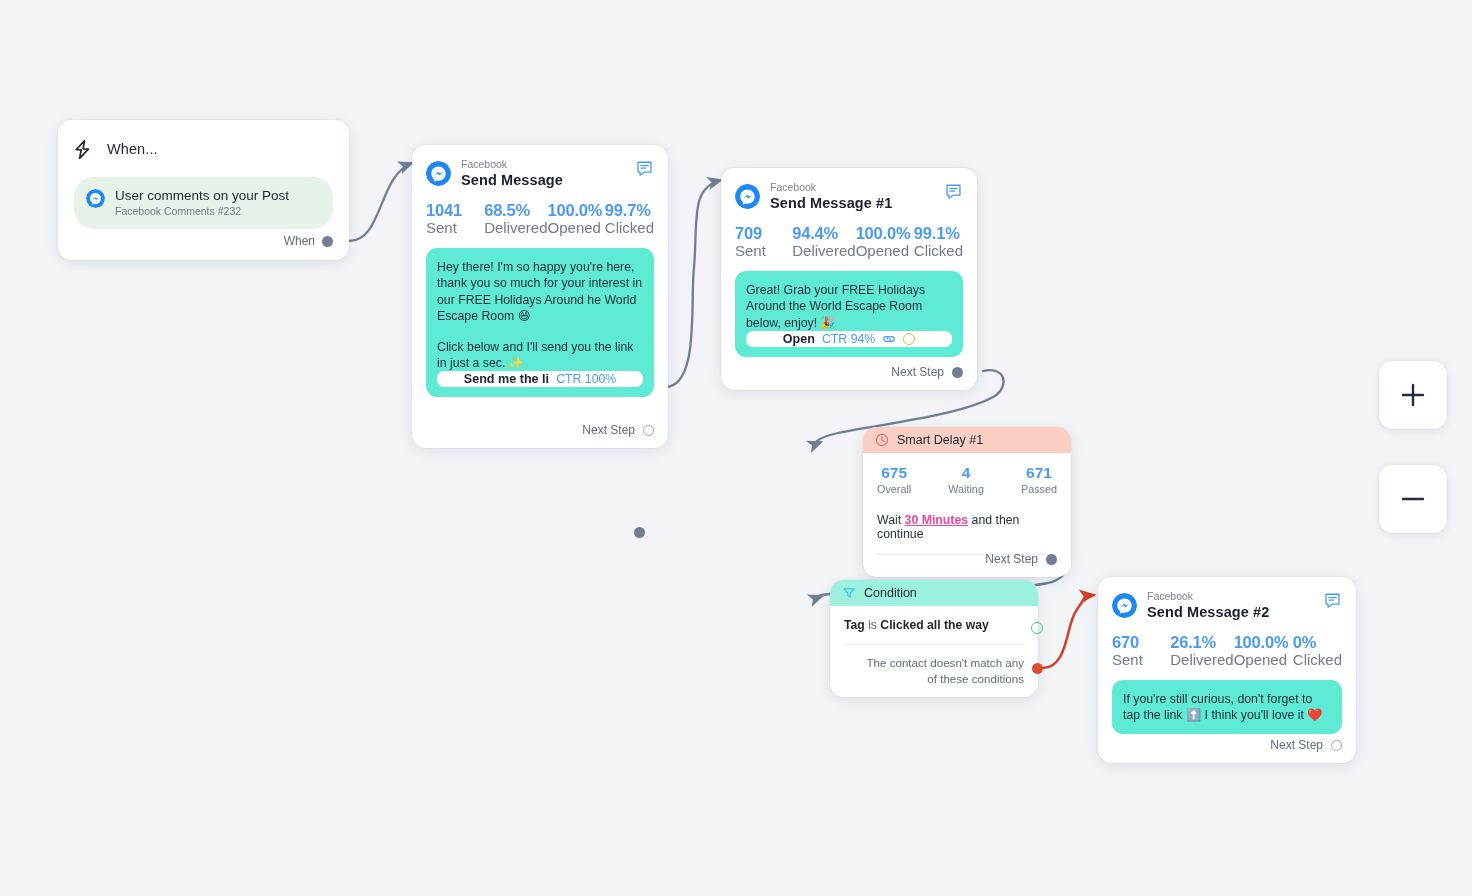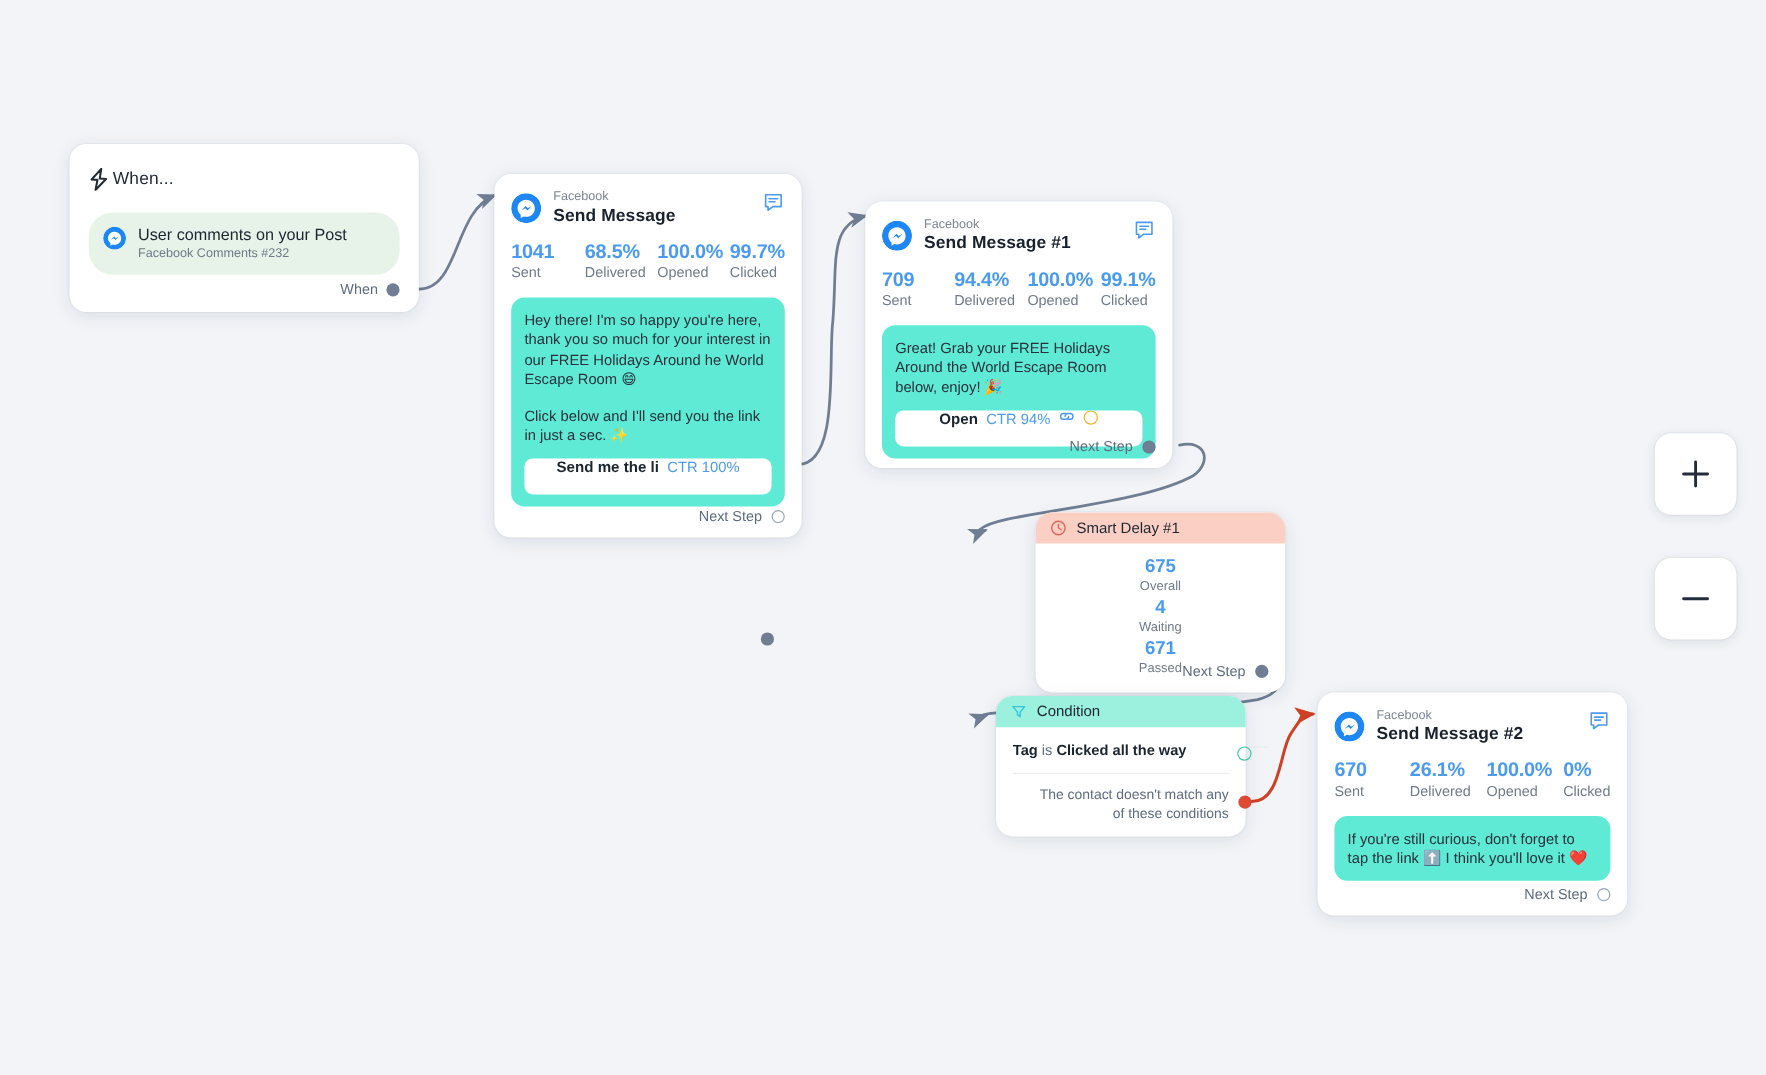--- a/index.html
+++ b/index.html
@@ -16,21 +16,21 @@
   .node {
     position: absolute;
     background: #ffffff;
     border-radius: 14px;
     box-shadow: 0 3px 14px rgba(23,43,77,0.10), 0 0 0 1px rgba(23,43,77,0.03);
     z-index: 3;
   }
 
   
   .trigger { left: 58px; top: 120px; width: 291px; height: 140px; padding: 14px 16px 0 16px; }
-  .trigger-head { display: flex; align-items: center; gap: 3px; height: 30px; }
+  .trigger-head { display: flex; align-items: center; gap: 16px; height: 30px; }
   .bolt { width: 17px; height: 19px; flex: none; }
   .trigger-title { font-size: 14.5px; color: #1f2733; letter-spacing: .1px; }
   .trigger-body {
     margin-top: 13px; background: #e7f3e8; border-radius: 20px;
     padding: 11px 12px 12px 12px; display: flex; gap: 10px; align-items: flex-start;
   }
   .msgr { width: 19px; height: 19px; border-radius: 50%; flex: none; margin-top: 1px; }
   .trigger-body-main { display: flex; flex-direction: column; gap: 2px; }
   .trigger-label { font-size: 13.5px; color: #1c2430; }
   .trigger-sub { font-size: 10.5px; color: #6f7a88; }
@@ -49,46 +49,46 @@
   .mc-head-left { display: flex; gap: 10px; align-items: flex-start; }
   .mc-avatar { width: 25px; height: 25px; border-radius: 50%; flex: none; margin-top: 3px; }
   .mc-titles { display: flex; flex-direction: column; }
   .mc-platform { font-size: 10.5px; color: #7b8594; line-height: 13px; }
   .mc-name { font-size: 14.5px; color: #18212d; font-weight: 600; line-height: 18px; letter-spacing: .1px; }
   .bubble-icon { width: 19px; height: 19px; margin-top: 2px; }
 
   .stats { display: flex; margin-top: 11px; }
   .stat { display: flex; flex-direction: column; align-items: flex-start; }
   .stat-val { font-size: 16.5px; color: #4a9bf0; font-weight: 600; line-height: 20px; letter-spacing: -.2px; }
-  .stat-lbl { font-size: 12px; color: #707b89; line-height: 15px; }
+  .stat-lbl { font-size: 15px; color: #707b89; line-height: 15px; }
 
   .msg-bubble { margin-top: 13px; background: #5eead4; border-radius: 11px; padding: 11px 11px 10px 11px; }
   .msg-text { font-size: 12.3px; color: #27313d; line-height: 16.4px; }
   .msg-gap { height: 14px; }
   .cta {
-    margin-top: 11px; background: #ffffff; border-radius: 7px; height: 30px;
-    display: flex; align-items: flex-start; justify-content: center; gap: 7px;
+    margin-top: 0; background: #ffffff; border-radius: 7px; height: 16px;
+    display: flex; align-items: center; justify-content: center; gap: 7px;
     position: relative; overflow: hidden;
   }
   .cta-label { font-size: 12.6px; color: #1b2530; font-weight: 600; white-space: nowrap; }
   .cta-ctr { font-size: 12.3px; color: #4a9bf0; white-space: nowrap; }
   .link-ico { width: 14px; height: 10px; }
 
   .nextstep-row { position: absolute; right: 14px; bottom: 11px; display: flex; align-items: center; gap: 8px; }
   .nextstep-txt { font-size: 12px; color: #5d6b7d; }
 
   
   .delay { left: 863px; top: 427px; width: 208px; height: 150px; padding: 0; }
   .delay-head {
     background: #fbcfc4; border-radius: 14px 14px 0 0; height: 26px;
     display: flex; align-items: center; gap: 8px; padding: 0 12px;
   }
   .delay-title { font-size: 12.5px; color: #1d2631; }
   .delay-body { padding: 10px 14px 0 14px; }
-  .delay-stats { display: flex; justify-content: space-between; flex-direction: column; }
+  .delay-stats { display: flex; justify-content: space-between; }
   .dstat { display: flex; flex-direction: column; align-items: center; }
   .dstat-val { font-size: 15.5px; color: #4a9bf0; font-weight: 600; line-height: 19px; }
   .dstat-lbl { font-size: 10.8px; color: #707b89; line-height: 15px; }
   .delay-wait { margin-top: 16px; font-size: 12.3px; color: #27313d; }
   .delay-wait b { color: #ec4899; text-decoration: underline; }
   .delay-sep { margin-top: 13px; height: 1px; background: #e9ecf0; }
 
   
   .cond { left: 830px; top: 580px; width: 208px; height: 117px; padding: 0; }
   .cond-head {

